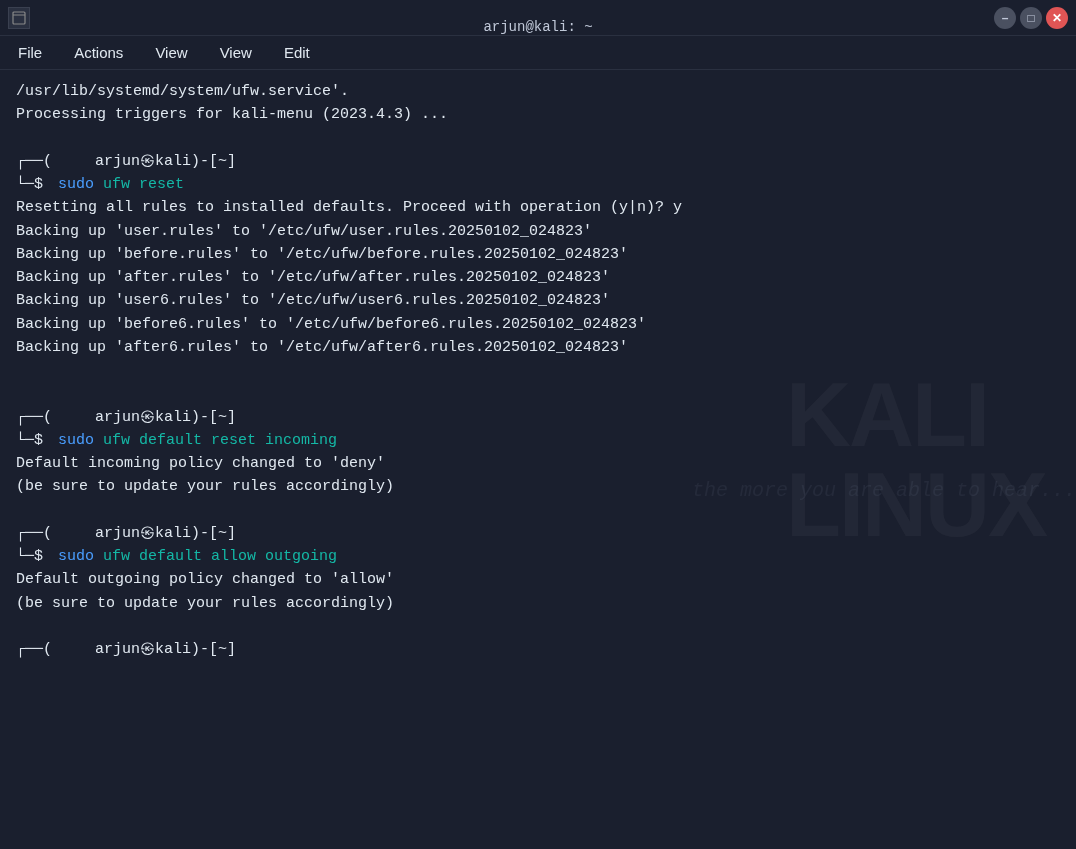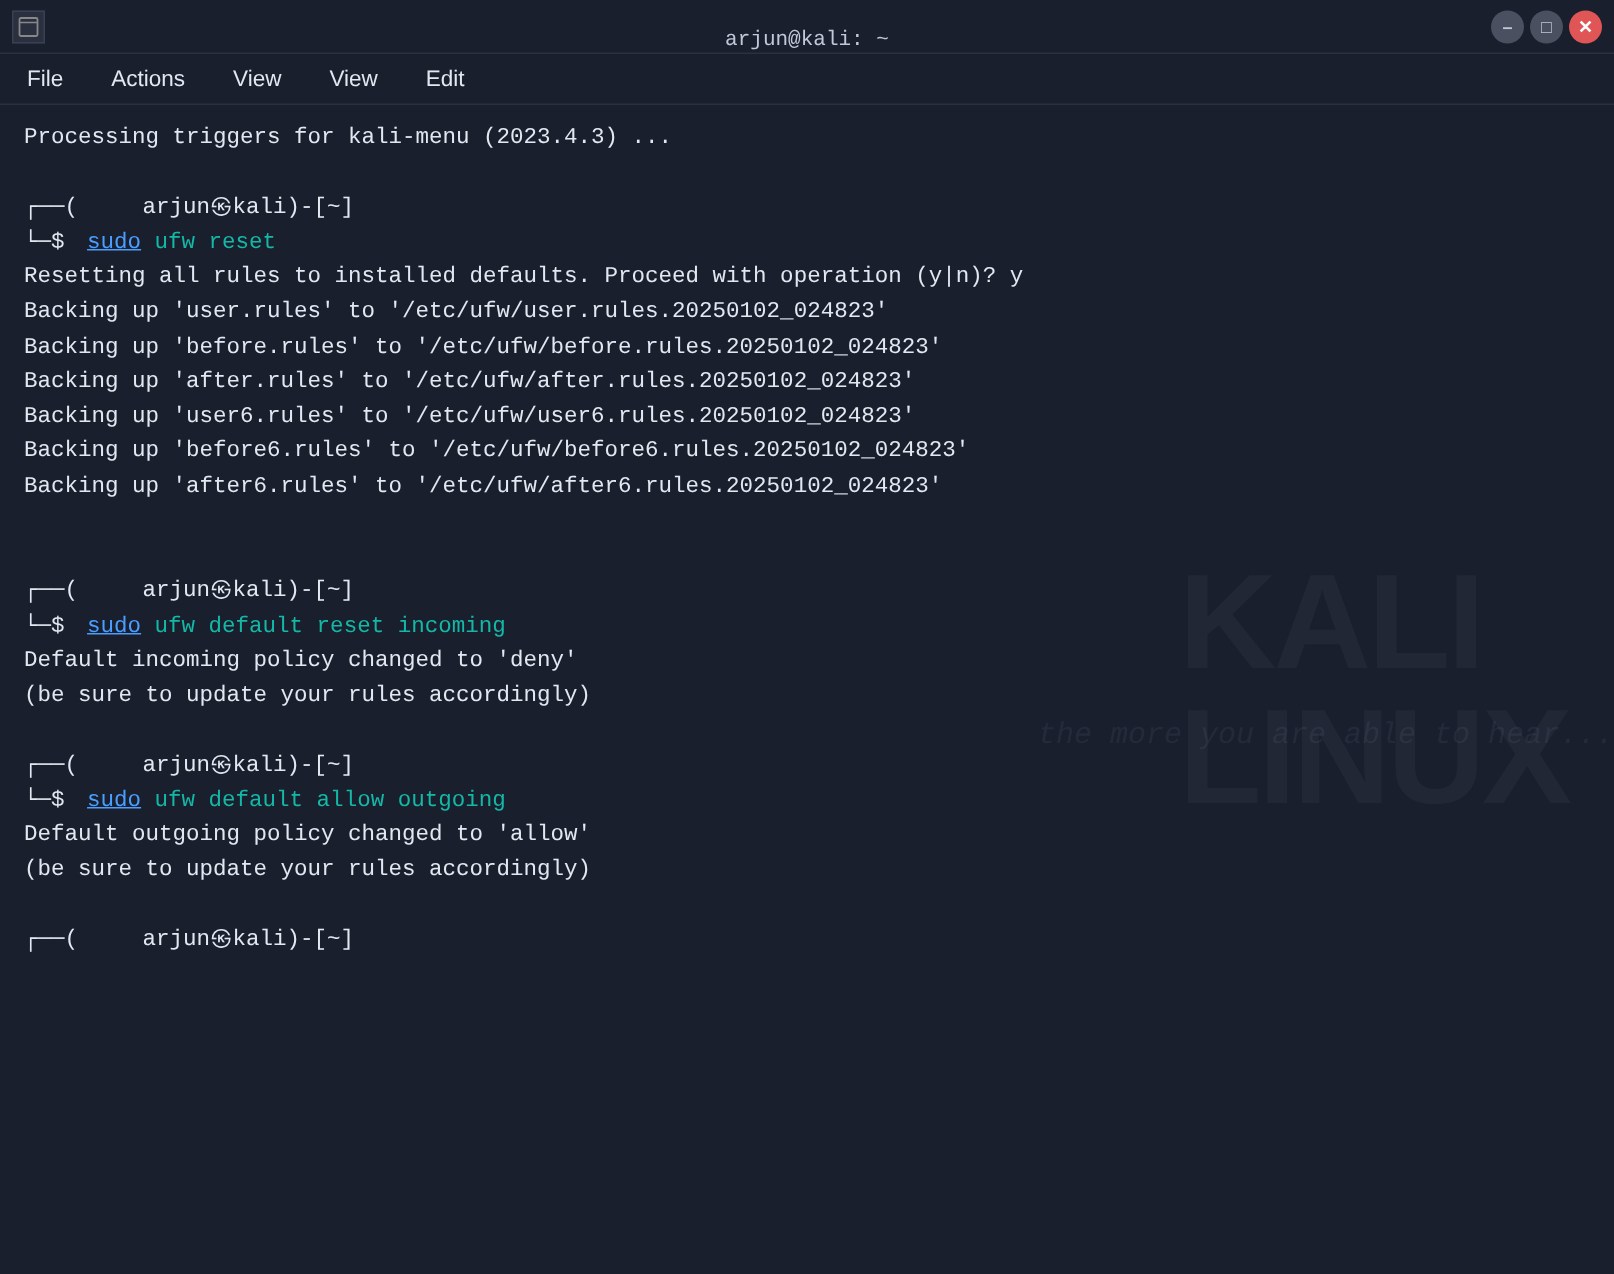--- a/index.html
+++ b/index.html
@@ -150,21 +150,20 @@
       color: #e0e8f0;
     }
 
     .prompt-dollar {
       color: #e0e8f0;
       margin-right: 6px;
     }
 
     .sudo-word {
       color: #4a9eff;
-      text-decoration: underline;
     }
 
     .cmd-text {
       color: #14b8a6;
     }
 
     .output-text {
       color: #e0e8f0;
     }
 
@@ -231,20 +230,21 @@
   <span class="menu-item">View</span>
   <span class="menu-item">View</span>
   <span class="menu-item">Edit</span>
 </div>
 
 <div class="terminal-body">
 
   <div class="watermark">KALI<br>LINUX</div>
   <div class="italic-watermark">the more you are able to hear...</div>
 
+  <div class="line output-text">/usr/lib/systemd/system/ufw.service'.</div>
   <div class="line output-text">Processing triggers for kali-menu (2023.4.3) ...</div>
   <div class="empty-line"></div>
 
   <div>
     <div class="line"><span class="prompt-bracket">┌──(</span><span class="prompt-user">arjun</span><span class="prompt-at">㉿</span><span class="prompt-host">kali</span><span class="prompt-bracket">)-[</span><span class="prompt-dir">~</span><span class="prompt-bracket">]</span></div>
     <div class="line"><span class="prompt-bracket">└─</span><span class="prompt-dollar">$</span> <span class="sudo-word">sudo</span><span class="cmd-text"> ufw reset</span></div>
   </div>
   <div class="line output-text">Resetting all rules to installed defaults. Proceed with operation (y|n)? y</div>
   <div class="line output-text">Backing up 'user.rules' to '/etc/ufw/user.rules.20250102_024823'</div>
   <div class="line output-text">Backing up 'before.rules' to '/etc/ufw/before.rules.20250102_024823'</div>

